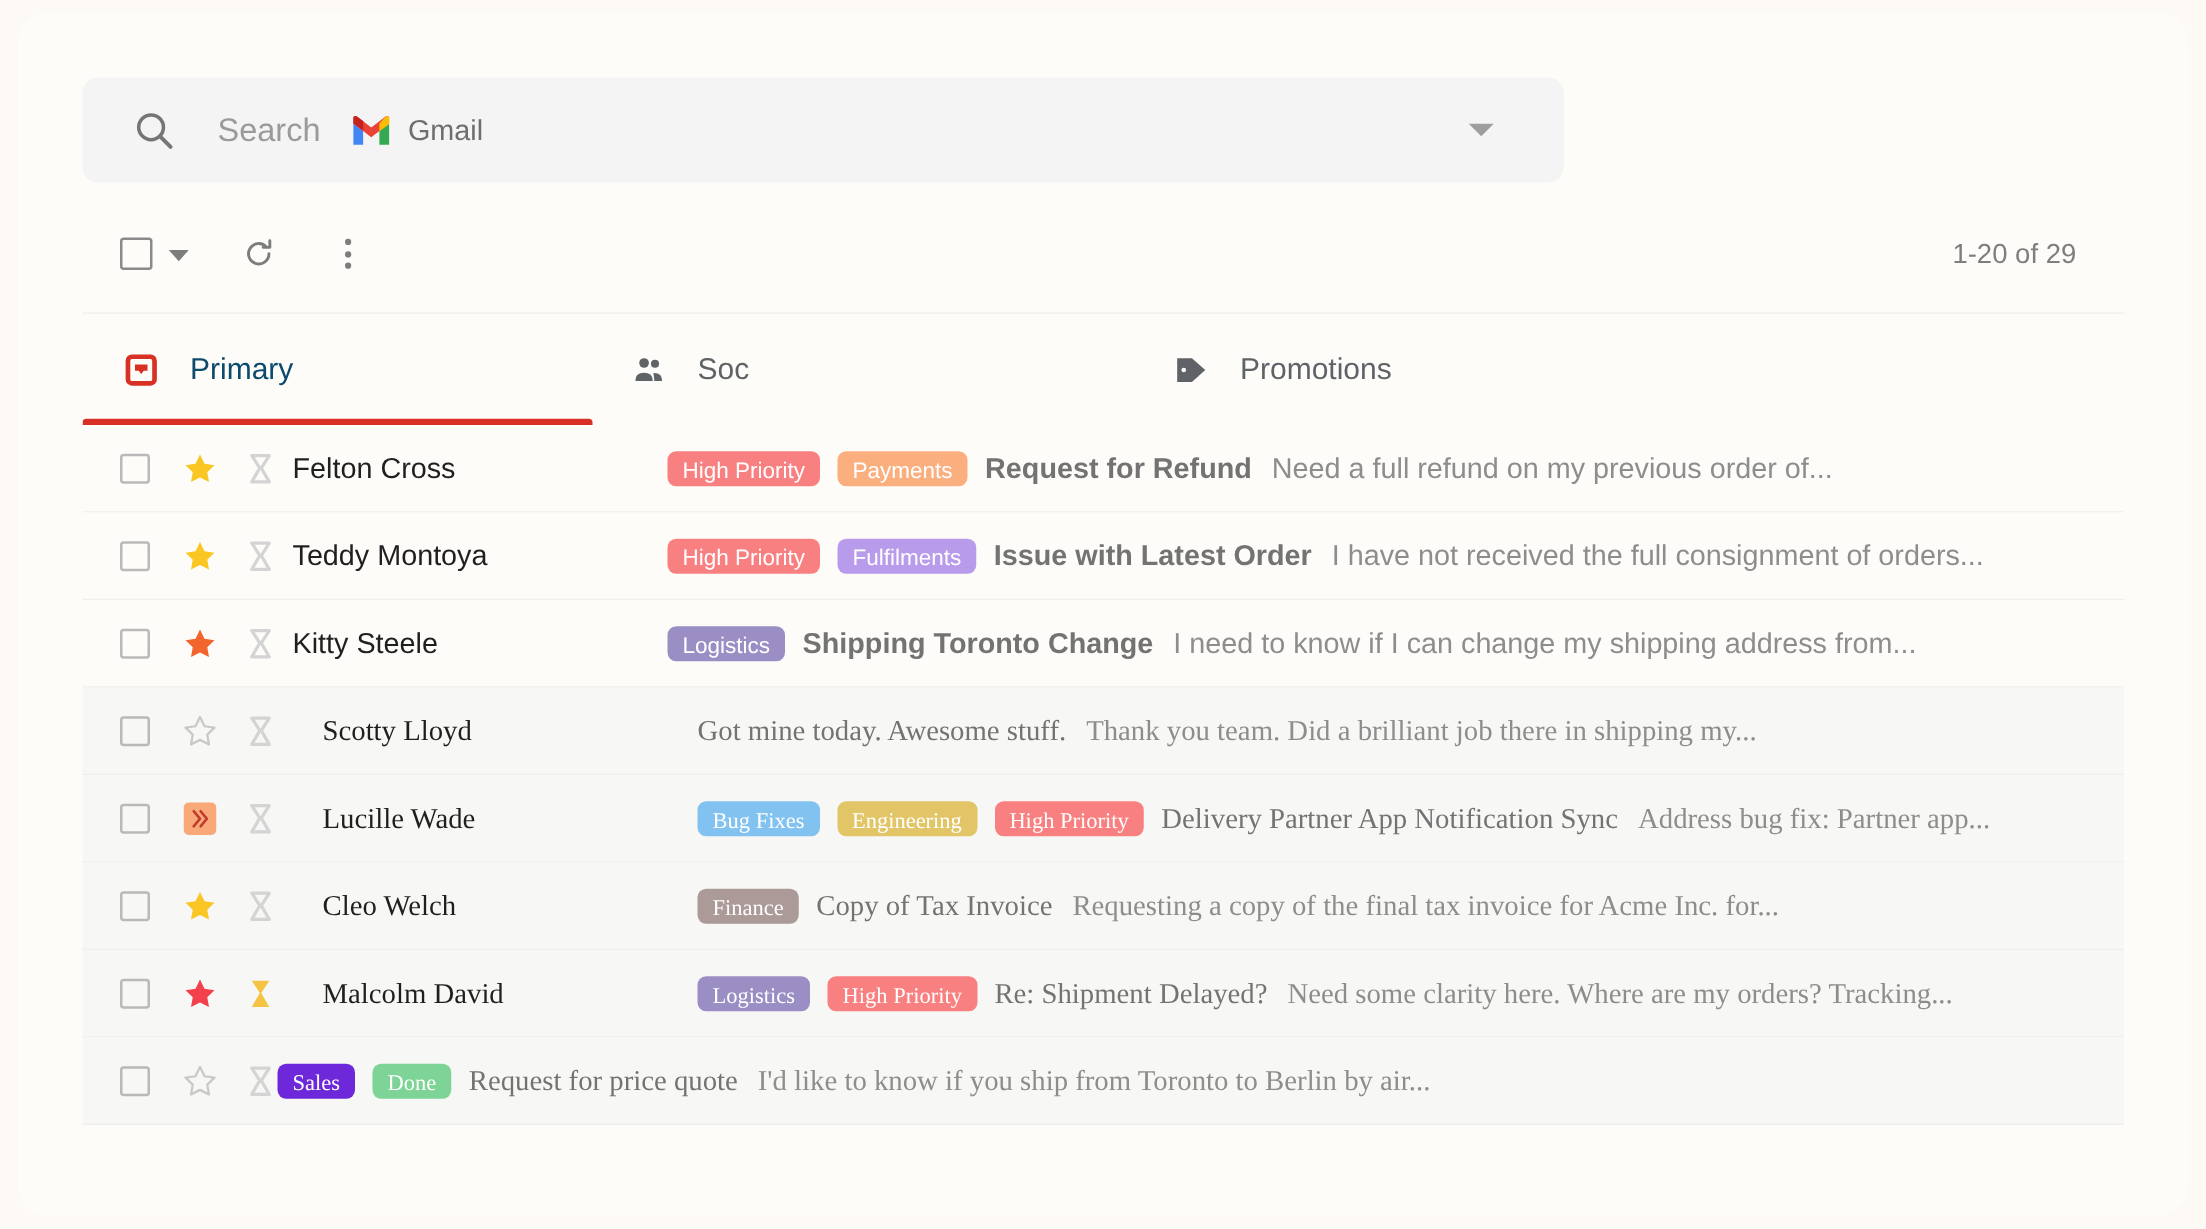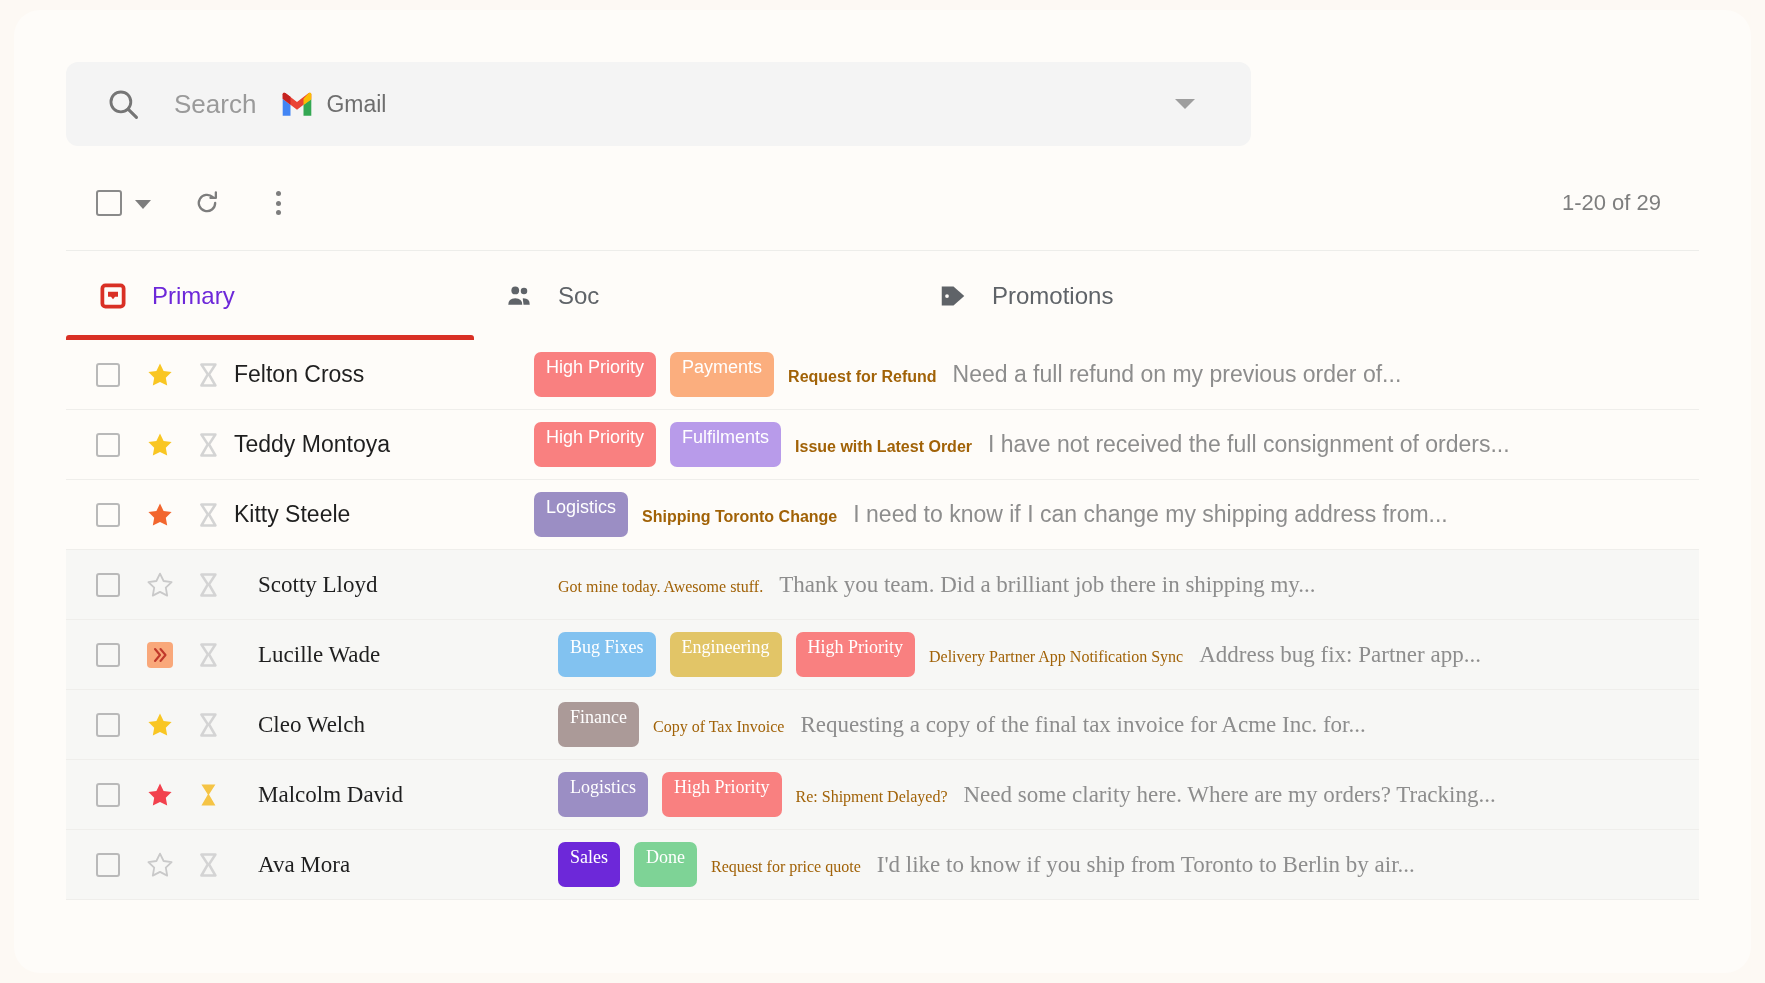--- a/index.html
+++ b/index.html
@@ -108,21 +108,21 @@
     align-items: center;
     height: 90px;
   }
   .tab-icon { flex: 0 0 auto; display:flex; align-items:center; }
   .tab-label {
     font-size: 24px;
     margin-left: 24px;
     white-space: nowrap;
   }
   .tab-primary { position: absolute; left: 32px; }
-  .tab-primary .tab-label { color: #6d28d9; }
+  .tab-primary .tab-label { color: #0c4a6e; }
   .tab-social { position: absolute; left: 438px; }
   .tab-social .tab-label { color: #5f6368; }
   .tab-promotions { position: absolute; left: 872px; }
   .tab-promotions .tab-label { color: #5f6368; }
   .tab-underline {
     position: absolute;
     left: 0; bottom: 0;
     width: 408px; height: 6px;
     background: #d93025;
     border-radius: 3px 3px 0 0;
@@ -159,36 +159,36 @@
     flex: 0 0 auto;
     white-space: nowrap;
     overflow: hidden;
   }
   .sender.bold { font-weight: normal; margin-left: 12px; }
   .chips { display: flex; align-items: center; flex: 0 0 auto; }
   .chip {
     font-size: 18px;
     color: #ffffff;
     border-radius: 7px;
-    padding: 6px 12px 21px 12px;
+    padding: 6px 12px 4px 12px;
     margin-right: 14px;
     white-space: nowrap;
     line-height: 1;
   }
   .subject-area {
     display: flex;
     align-items: baseline;
     overflow: hidden;
     white-space: nowrap;
     flex: 1 1 auto;
     min-width: 0;
   }
   .subject {
-    font-size: 16px;
-    color: #a16207;
+    font-size: 23px;
+    color: #737373;
     flex: 0 0 auto;
   }
   .subject.bold { font-weight: bold; }
   .snippet {
     font-size: 23px;
     color: #8d8d8d;
     margin-left: 16px;
     overflow: hidden;
     text-overflow: ellipsis;
     white-space: nowrap;
@@ -432,21 +432,20 @@
         <span class="row-star">
           <svg viewBox="0 0 28 28" width="28" height="28">
             <path d="M14 2.6 L17.6 10 L25.6 11.1 L19.8 16.7 L21.2 24.6 L14 20.9 L6.8 24.6 L8.2 16.7 L2.4 11.1 L10.4 10 Z" fill="none" stroke="#c9c9c9" stroke-width="1.8" stroke-linejoin="round"></path>
           </svg>
         </span>
         <span class="row-important">
           <svg viewBox="0 0 20 24" width="24" height="28">
             <path d="M3.5 3 L15.5 3 L10 11.5 L15.5 21 L3.5 21 L9 11.5 Z" fill="none" stroke="#d4d4d4" stroke-width="2.2" stroke-linejoin="round"></path>
           </svg>
         </span>
-        <span class="sender">Ava Mora</span>
         <span class="chips">
           <span class="chip" style="background: #6d28d9;">Sales</span>
           <span class="chip" style="background: rgb(126, 211, 150);">Done</span>
         </span>
         <span class="subject-area">
           <span class="subject">Request for price quote</span>
           <span class="snippet">I'd like to know if you ship from Toronto to Berlin by air...</span>
         </span>
       </div>
     </div>

